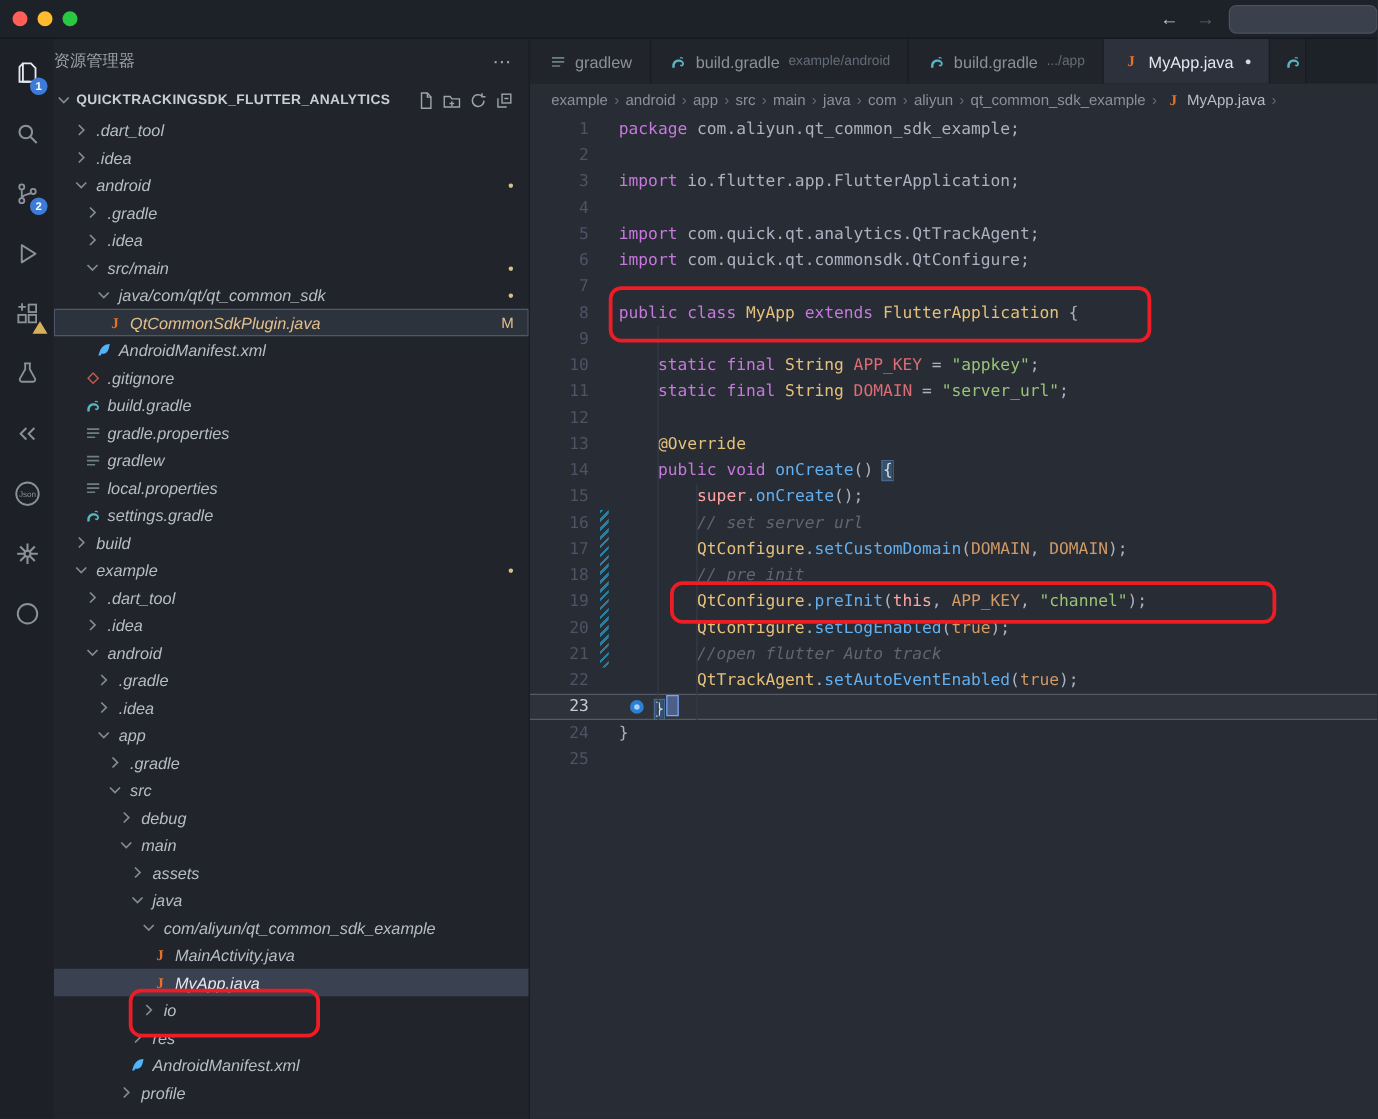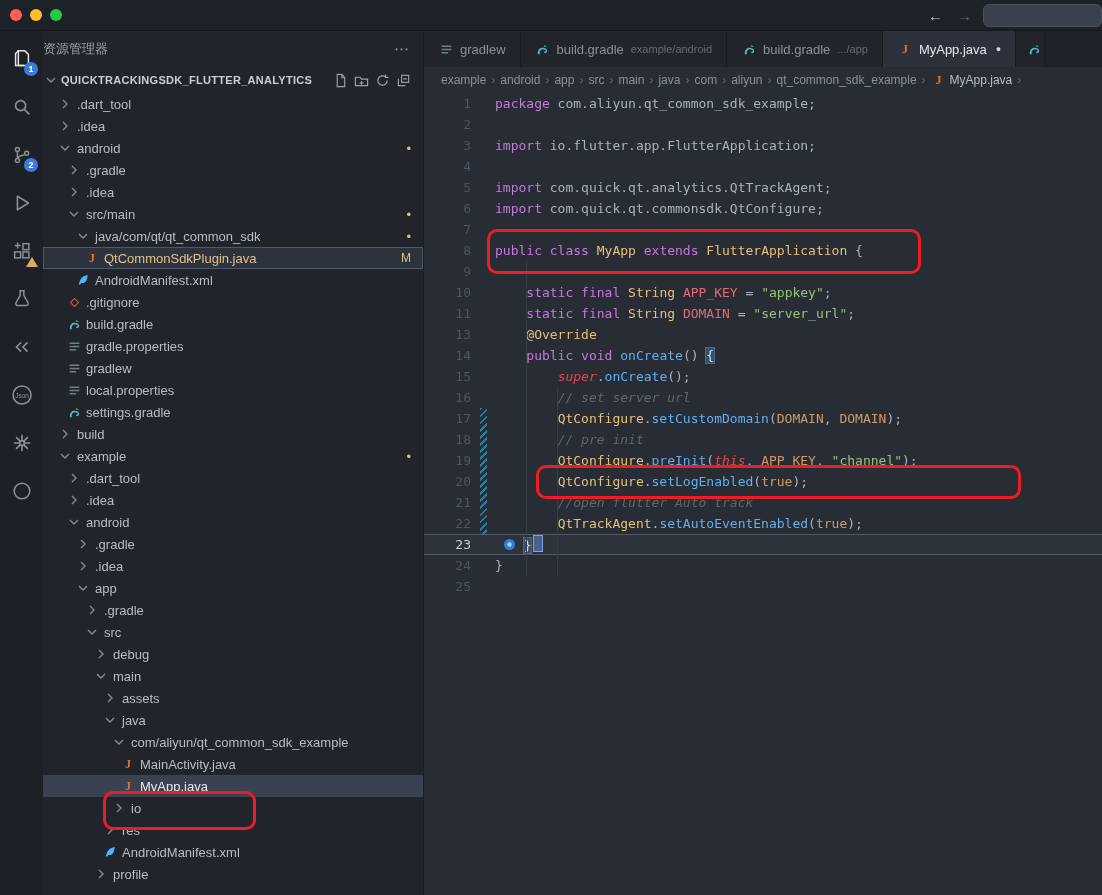--- a/index.html
+++ b/index.html
@@ -43,21 +43,21 @@
   .sb-sec-label { font-size:11px; font-weight:bold; color:#c9ced6; letter-spacing:.3px; margin-left:2px;
                   white-space:nowrap; overflow:hidden; }
   .sb-actions { margin-left:auto; margin-right:12px; display:flex; gap:6px; }
   .sb-actions span { cursor:pointer; display:flex; }
   .tree { position:relative; flex:1; overflow:hidden; }
   .row { height:22px; display:flex; align-items:center; font-size:13px; color:#b6bdc7;
          cursor:pointer; white-space:nowrap; }
   .row .tw { flex:none; }
   .row.sel-fill { background:#3a4150; color:#e6e9ee; }
   .row.sel-outline { background:#2d333d; outline:1px solid #4e586a; outline-offset:-1px; }
-  .row .label { margin-left:4px; }
+  .row .label { margin-left:4px;font-style:italic; }
   .row.modified > .label { color:#e2c08d; }
   .git-badge { margin-left:auto; margin-right:12px; color:#e2c08d; font-size:12px; }
   .mod-dot { margin-left:auto; margin-right:12px; color:#d8c08a; font-size:13px; }
   .fi { width:16px; height:16px; flex:none; display:inline-flex; align-items:center; justify-content:center; }
   .fi-java { color:#e8702a; font-weight:bold; font-size:12px; font-family:"Liberation Serif",serif; }
   .tw { width:16px; height:16px; display:inline-flex; align-items:center; justify-content:center; }
   .tw.down svg { transform:rotate(90deg); }
 
   
   .editor-group { flex:1; display:flex; flex-direction:column; min-width:0; }
@@ -89,21 +89,21 @@
   .lc { white-space:pre; }
   .tok-kw  { color:#c678dd; }
   .tok-type{ color:#e5c07b; }
   .tok-fn  { color:#61afef; }
   .tok-str { color:#98c379; }
   .tok-cnst{ color:#e06c75; }
   .tok-arg { color:#d19a66; }
   .tok-bool{ color:#d19a66; }
   .tok-com { color:#5f6672; font-style:italic; }
   .tok-def { color:#abb2bf; }
-  .tok-this{ color:#ef4444; font-style:italic; }
+  .tok-this{ color:#fca5a5; }
   .tok-brk { color:#d7dbe2; background:#34516d; box-shadow:0 0 0 1px #49688c; }
   .cursor { display:inline-block; width:8px; height:15px; vertical-align:-2px; margin-left:2px;
             background:rgba(110,150,230,.45); border:1px solid #7aa2f7; }
   .inline-marker { display:inline-flex; vertical-align:-1px; cursor:pointer; }
 
   .guide { position:absolute; width:1px; background:#353b47; }
   #guide1 { left:102px; top:168px; height:315px; }
   #guide2 { left:133px; top:294px; height:189px; }
   .hatch { position:absolute; left:56px; top:315px; width:7px; height:126px;
            background:repeating-linear-gradient(135deg,#2b7f9e 0 2px, rgba(0,0,0,0) 2px 5px); }
@@ -629,20 +629,24 @@
             </div>
             <div class="cline">
               <span class="ln">10</span>
               <span class="lc"><span class="tok-def">    </span><span class="tok-kw">static</span><span class="tok-def"> </span><span class="tok-kw">final</span><span class="tok-def"> </span><span class="tok-type">String</span><span class="tok-def"> </span><span class="tok-cnst">APP_KEY</span><span class="tok-def"> = </span><span class="tok-str">"appkey"</span><span class="tok-def">;</span></span>
             </div>
             <div class="cline">
               <span class="ln">11</span>
               <span class="lc"><span class="tok-def">    </span><span class="tok-kw">static</span><span class="tok-def"> </span><span class="tok-kw">final</span><span class="tok-def"> </span><span class="tok-type">String</span><span class="tok-def"> </span><span class="tok-cnst">DOMAIN</span><span class="tok-def"> = </span><span class="tok-str">"server_url"</span><span class="tok-def">;</span></span>
             </div>
             <div class="cline">
+              <span class="ln">12</span>
+              <span class="lc"></span>
+            </div>
+            <div class="cline">
               <span class="ln">13</span>
               <span class="lc"><span class="tok-def">    </span><span class="tok-type">@Override</span></span>
             </div>
             <div class="cline">
               <span class="ln">14</span>
               <span class="lc"><span class="tok-def">    </span><span class="tok-kw">public</span><span class="tok-def"> </span><span class="tok-kw">void</span><span class="tok-def"> </span><span class="tok-fn">onCreate</span><span class="tok-def">() </span><span class="tok-brk">{</span></span>
             </div>
             <div class="cline">
               <span class="ln">15</span>
               <span class="lc"><span class="tok-def">        </span><span class="tok-this">super</span><span class="tok-def">.</span><span class="tok-fn">onCreate</span><span class="tok-def">();</span></span>

